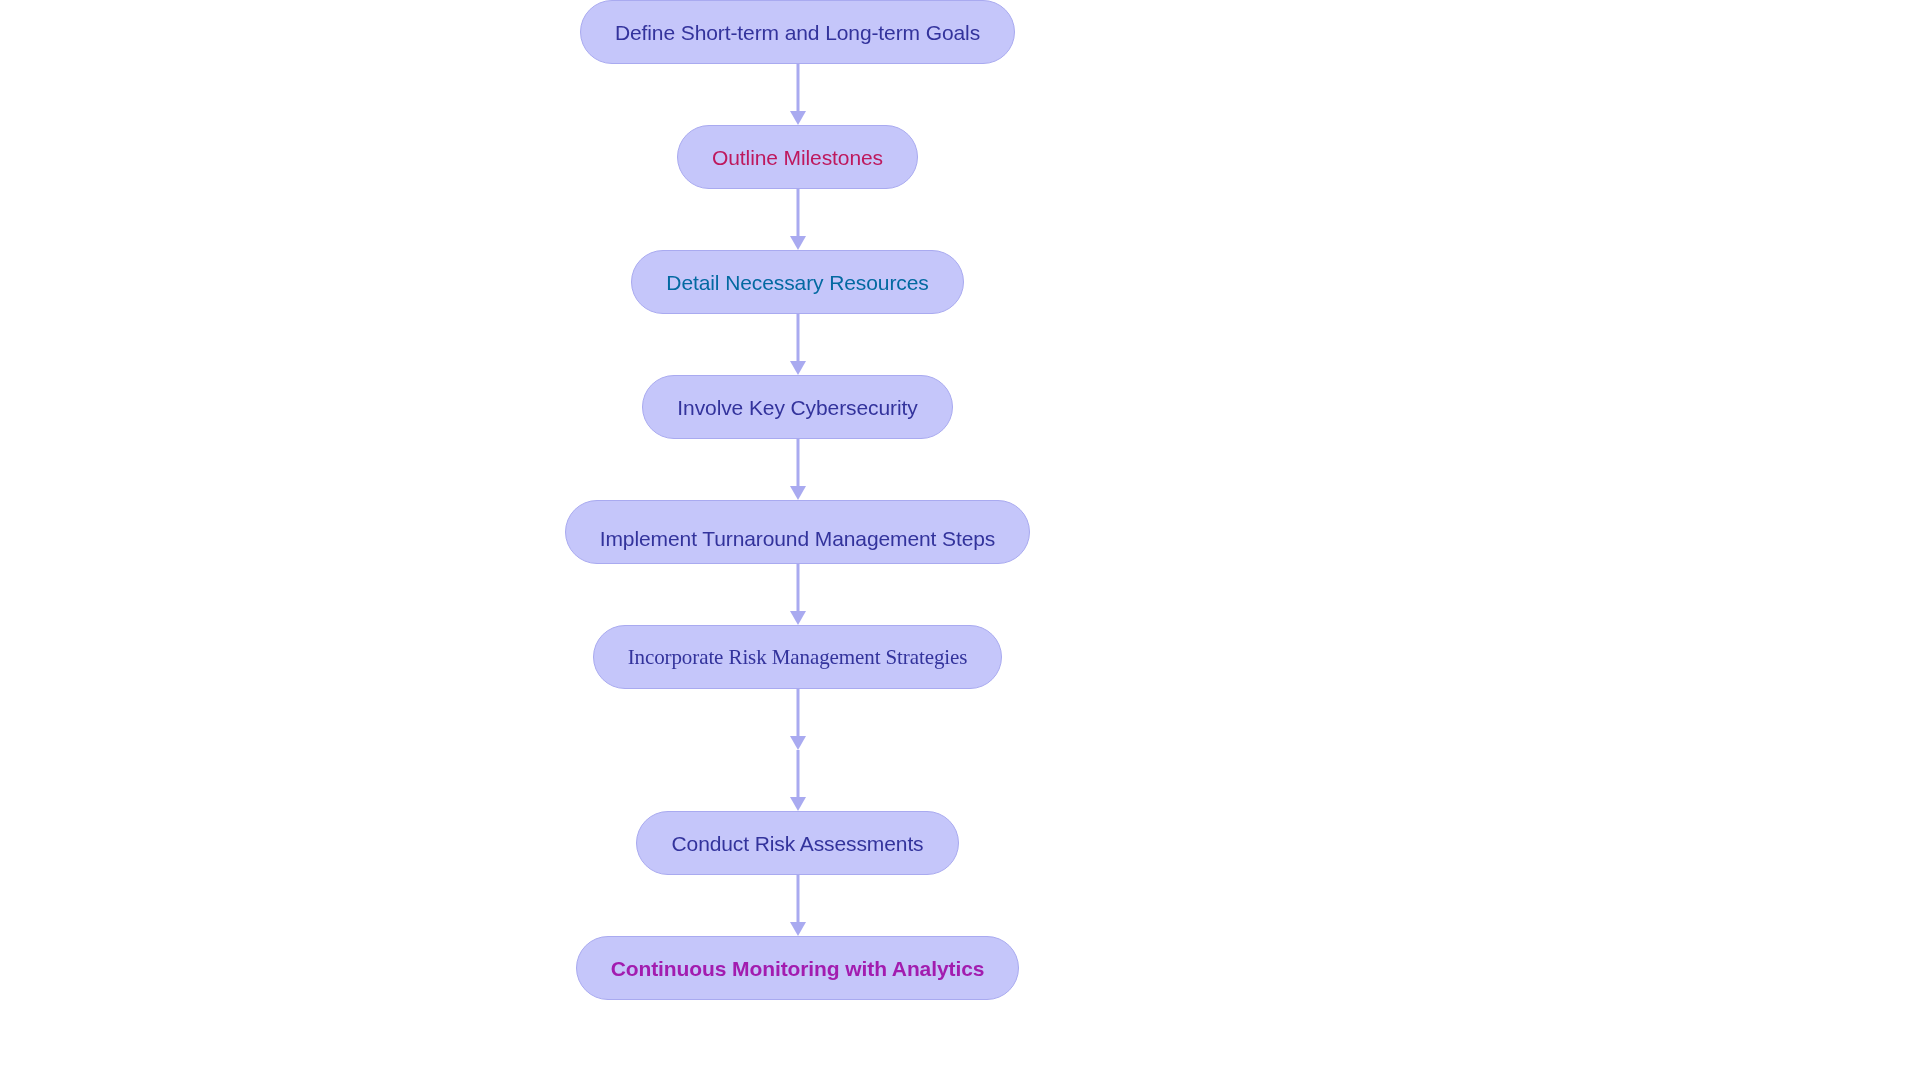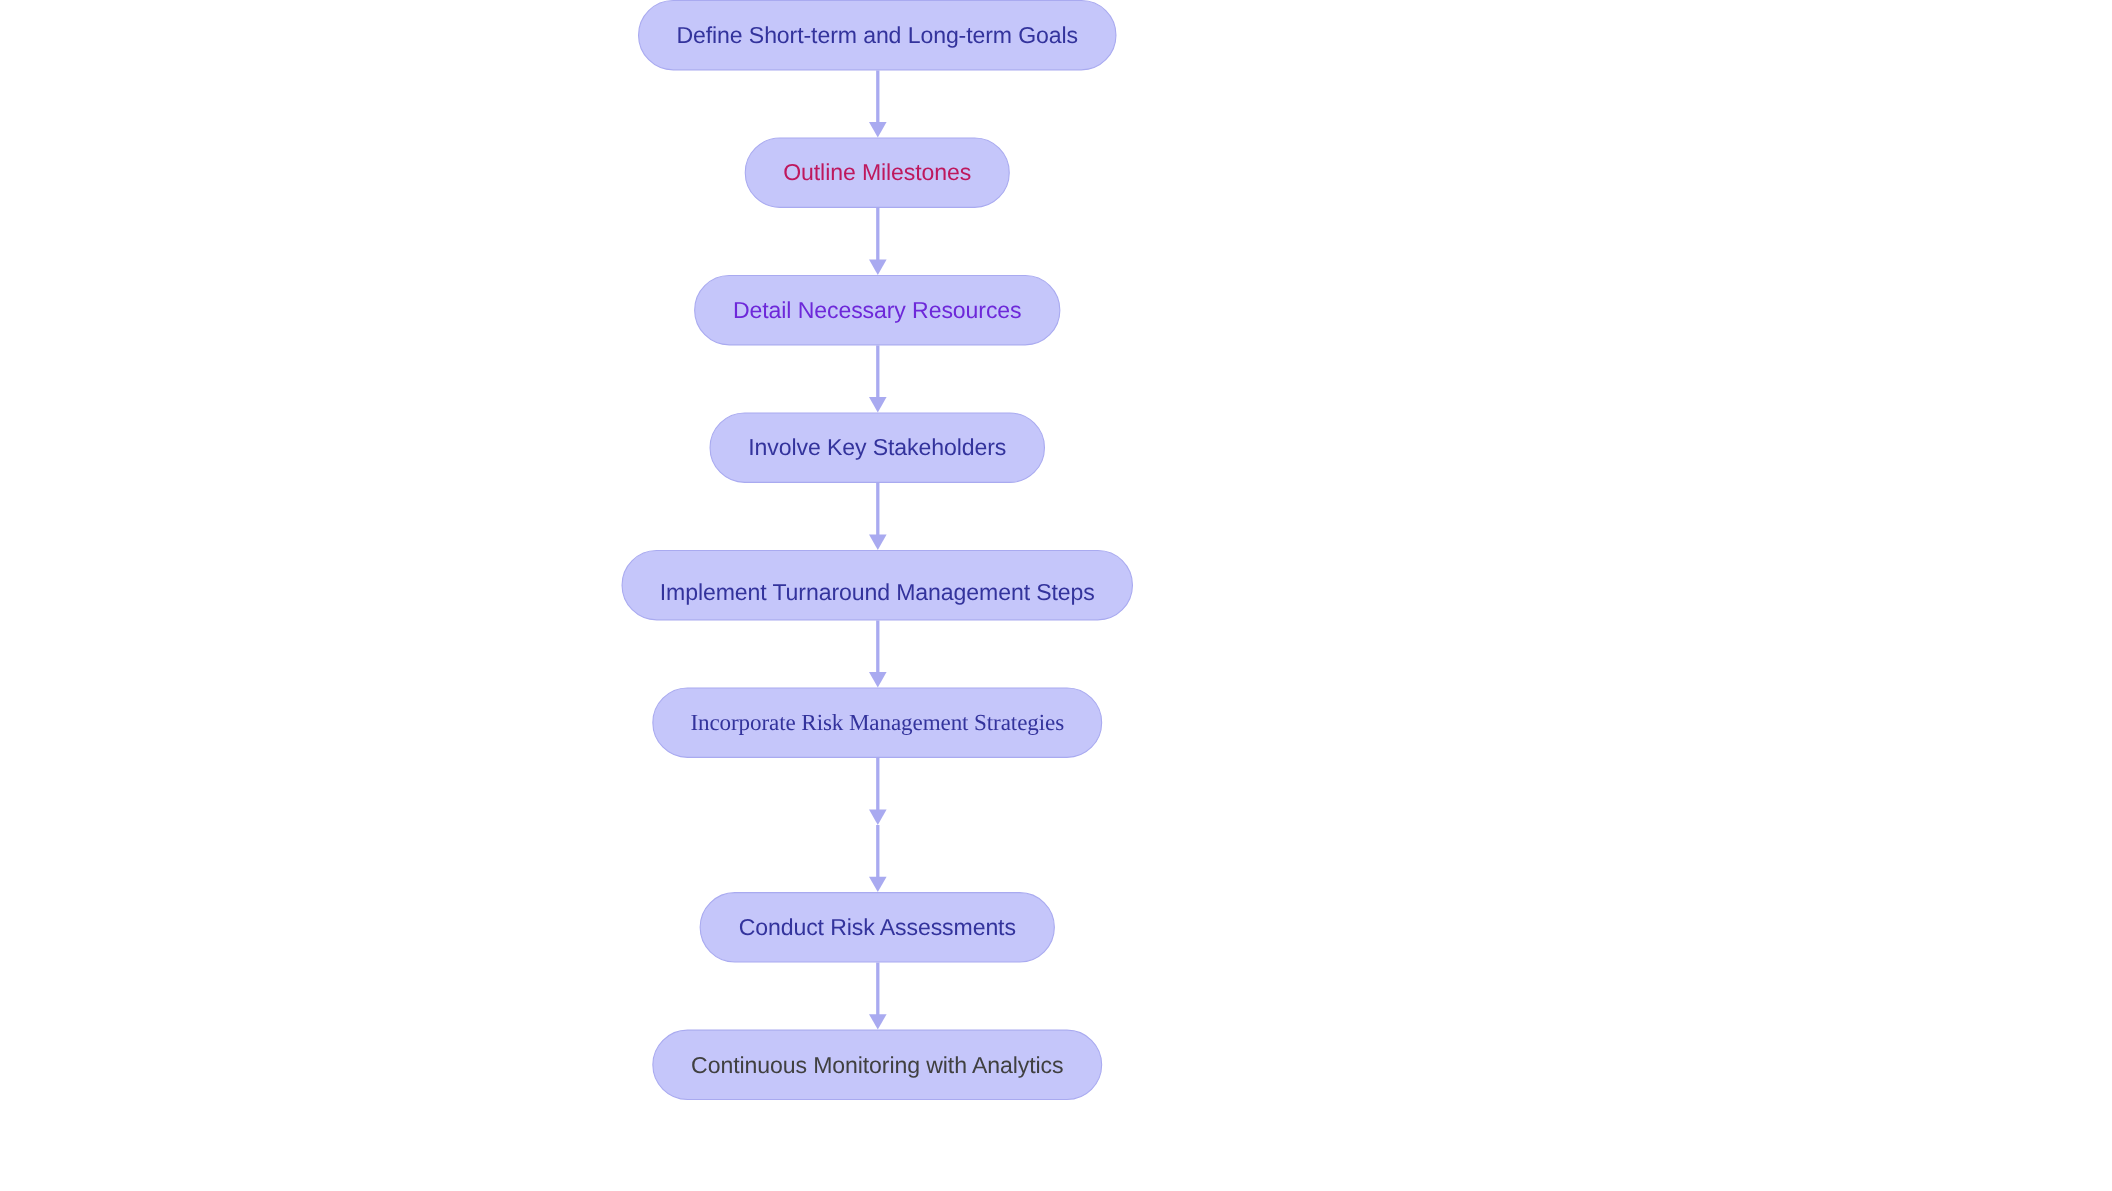--- a/index.html
+++ b/index.html
@@ -103,29 +103,29 @@
 
     <div class="flow-node" style="background: rgb(197, 198, 250); border-color: rgb(169, 170, 240);">
       <span class="flow-node-label" style="color: #be185d;">Outline Milestones</span>
     </div>
     <div class="flow-connector">
       <span class="flow-connector-line" style="background: rgb(169, 170, 240);"></span>
       <span class="flow-connector-arrowhead" style="border-top-color: rgb(169, 170, 240);"></span>
     </div>
 
     <div class="flow-node" style="background: rgb(197, 198, 250); border-color: rgb(169, 170, 240);">
-      <span class="flow-node-label" style="color: #6d28d9;">Detail Necessary Resources</span>
+      <span class="flow-node-label" style="color: #0369a1;">Detail Necessary Resources</span>
     </div>
     <div class="flow-connector">
       <span class="flow-connector-line" style="background: rgb(169, 170, 240);"></span>
       <span class="flow-connector-arrowhead" style="border-top-color: rgb(169, 170, 240);"></span>
     </div>
 
     <div class="flow-node" style="background: rgb(197, 198, 250); border-color: rgb(169, 170, 240);">
-      <span class="flow-node-label" style="color: rgb(51, 51, 156);">Involve Key Stakeholders</span>
+      <span class="flow-node-label" style="color: rgb(51, 51, 156);">Involve Key Cybersecurity</span>
     </div>
     <div class="flow-connector">
       <span class="flow-connector-line" style="background: rgb(169, 170, 240);"></span>
       <span class="flow-connector-arrowhead" style="border-top-color: rgb(169, 170, 240);"></span>
     </div>
 
     <div class="flow-node" style="background: rgb(197, 198, 250); border-color: rgb(169, 170, 240);">
       <span class="flow-node-label" style="color: rgb(51, 51, 156); margin-top: 13px;">Implement Turnaround Management Steps</span>
     </div>
     <div class="flow-connector">
@@ -148,17 +148,17 @@
 
     <div class="flow-node" style="background: rgb(197, 198, 250); border-color: rgb(169, 170, 240);">
       <span class="flow-node-label" style="color: rgb(51, 51, 156);">Conduct Risk Assessments</span>
     </div>
     <div class="flow-connector">
       <span class="flow-connector-line" style="background: rgb(169, 170, 240);"></span>
       <span class="flow-connector-arrowhead" style="border-top-color: rgb(169, 170, 240);"></span>
     </div>
 
     <div class="flow-node" style="background: rgb(197, 198, 250); border-color: rgb(169, 170, 240);">
-      <span class="flow-node-label" style="color: #404040;">Continuous Monitoring with Analytics</span>
+      <span class="flow-node-label" style="color: #a21caf; font-weight: bold;">Continuous Monitoring with Analytics</span>
     </div>
 
   </div>
 </div>
 
 </body></html>

